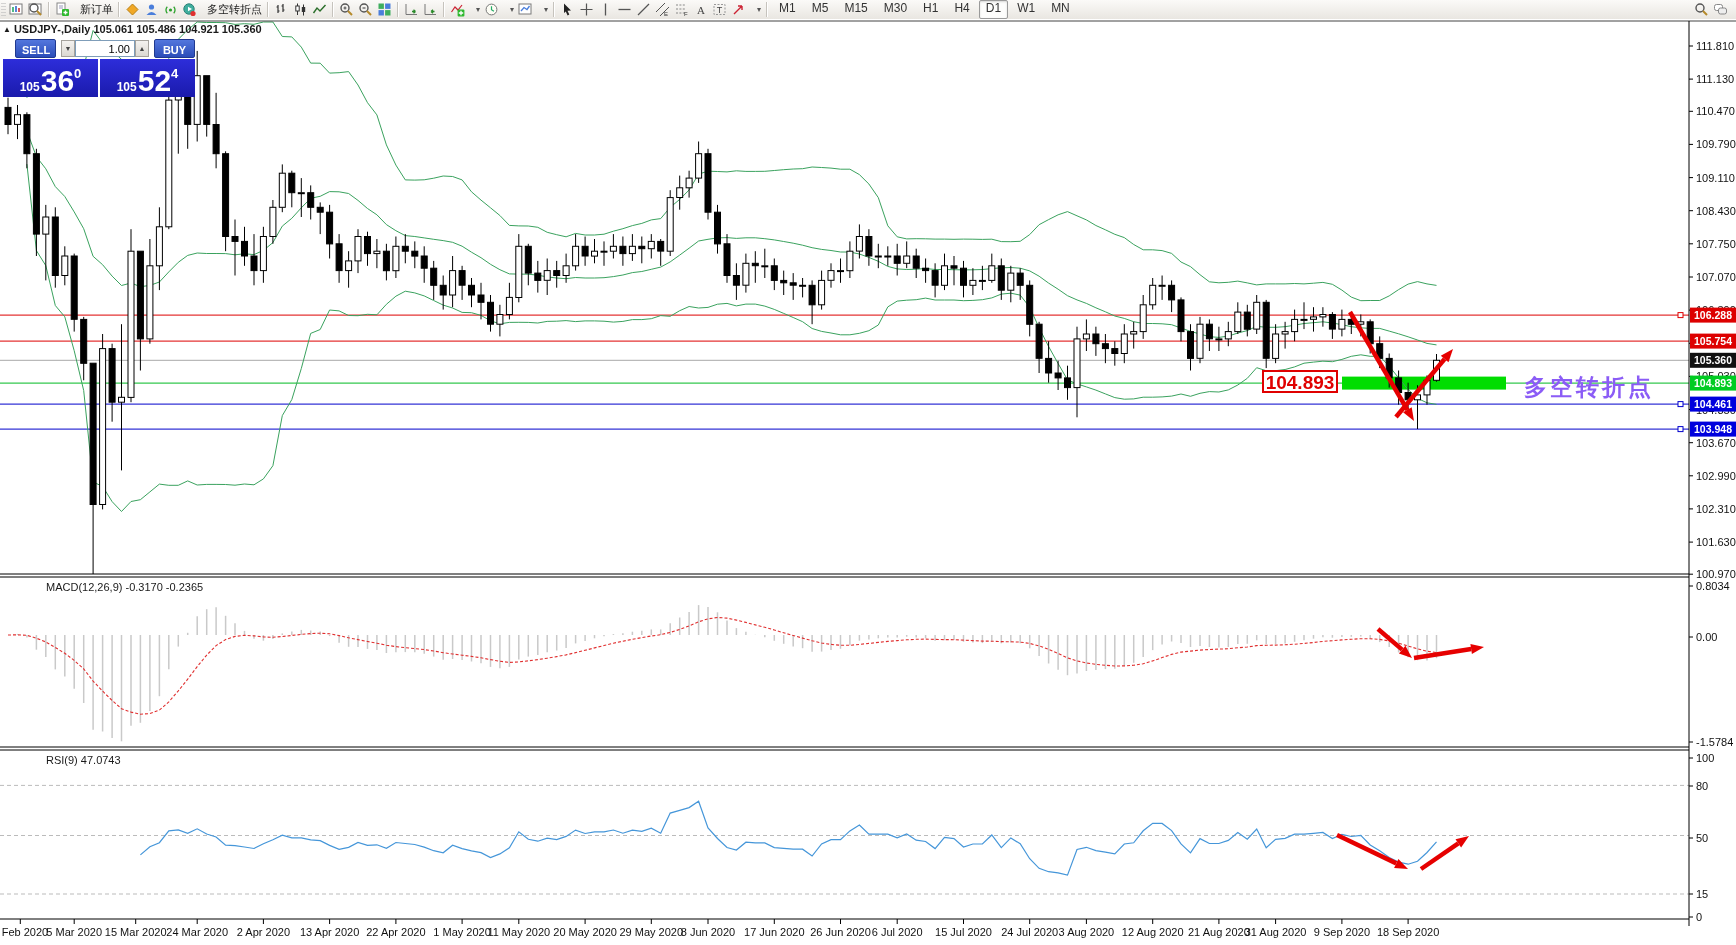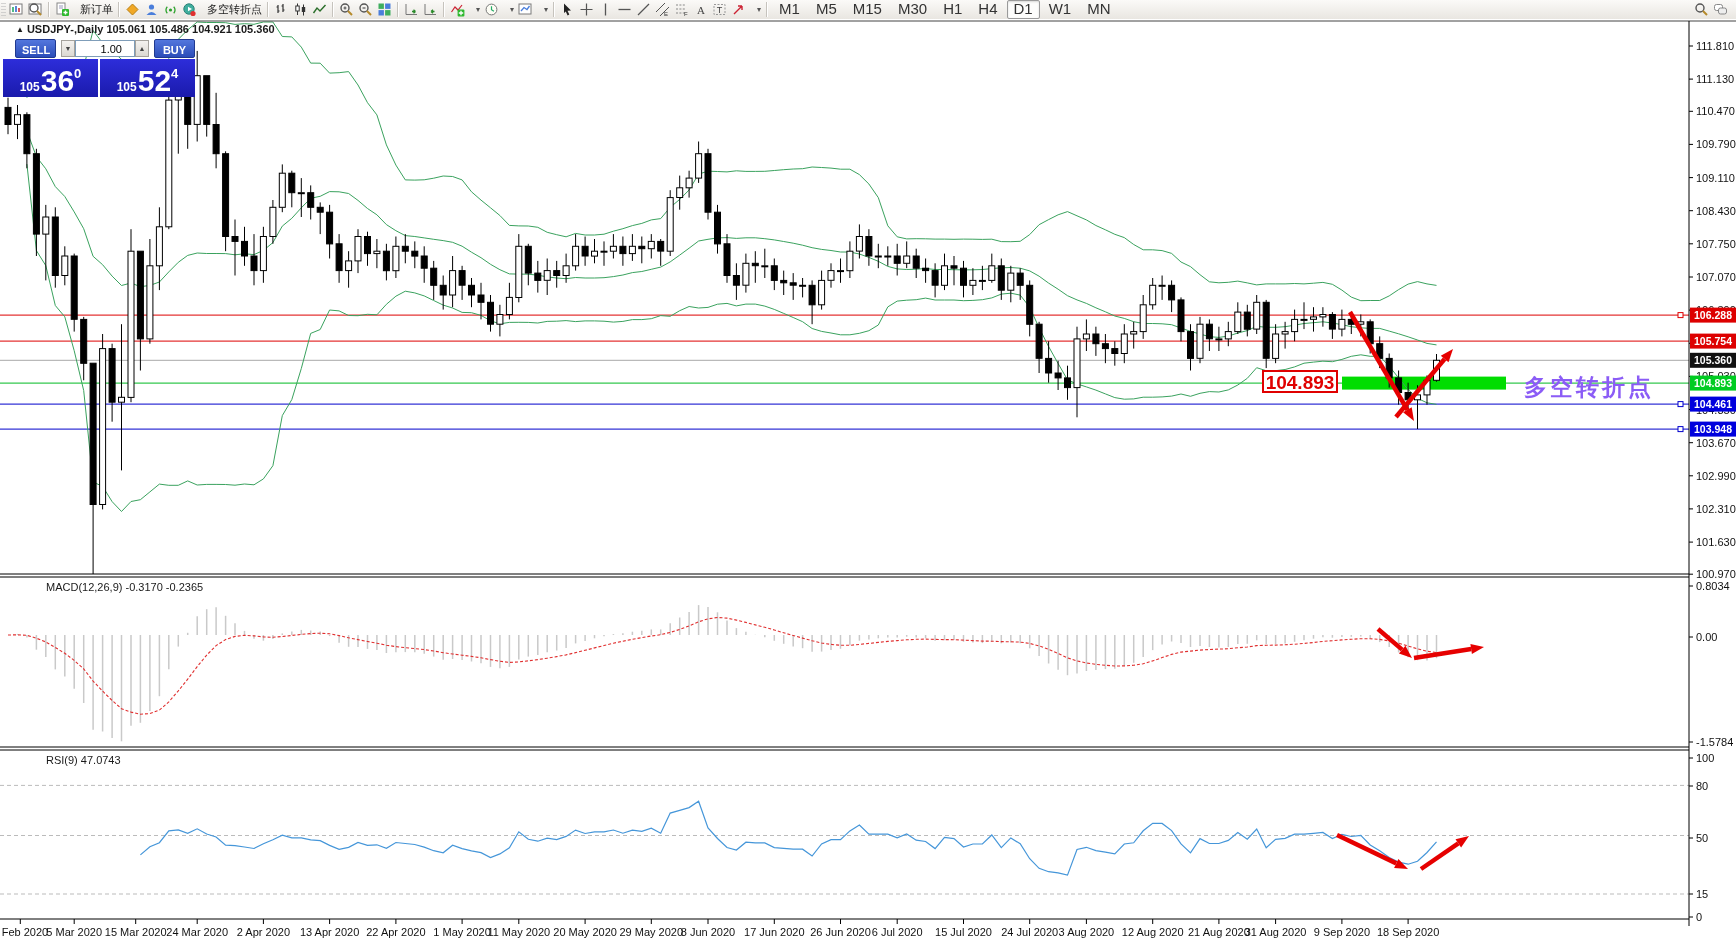--- a/index.html
+++ b/index.html
@@ -6,36 +6,36 @@
   #app{position:relative;width:1736px;height:945px;font-family:"Liberation Sans",sans-serif;overflow:hidden;background:#fff;}
   
   #toolbar{position:absolute;left:0;top:0;width:1736px;height:19px;display:flex;align-items:center;
     background:linear-gradient(#fbfaf8,#e9e6e1);border-bottom:1px solid #b3b0ab;font-size:11px;color:#333;}
   .tb-sep{width:1px;height:15px;background:#c6c3bd;border-right:1px solid #fff;margin:0 3px;}
   .tb-handle{width:5px;height:14px;margin:0 1px;background:repeating-linear-gradient(#bbb 0 1px,transparent 1px 3px);opacity:.6;}
   .tb-btn{display:flex;align-items:center;gap:10px;padding:1px 2px;border-radius:2px;height:16px;}
   .tb-btn svg{display:block;}
   .tb-label{font-size:11px;color:#222;white-space:nowrap;}
   .tb-dd{font-size:8px;color:#555;margin-left:1px;}
-  .tf-btn{padding:1px 6px;height:15px;line-height:13px;font-size:15px;color:#333;border:1px solid transparent;border-radius:2px;margin:0 1px;}
+  .tf-btn{padding:1px 6px;height:15px;line-height:13px;font-size:12px;color:#333;border:1px solid transparent;border-radius:2px;margin:0 1px;}
   .tf-btn.active{background:#fdfdfc;border:1px solid #9a9a9a;box-shadow:inset 0 1px 2px rgba(0,0,0,.15);}
   #tb-right{margin-left:auto;display:flex;align-items:center;padding-right:6px;}
   
   #chart{position:absolute;left:0;top:19px;width:1736px;height:926px;background:#fff;}
   #chart-svg{position:absolute;left:0;top:0;}
-  #symbol-line{position:absolute;left:16px;top:4px;font-size:11px;font-weight:600;color:#1a1a1a;white-space:nowrap;}
+  #symbol-line{position:absolute;left:3px;top:4px;font-size:11px;font-weight:600;color:#1a1a1a;white-space:nowrap;}
   #symbol-line .tri{font-size:8px;vertical-align:1px;margin-right:3px;}
   
   #trade{position:absolute;left:3px;top:20px;width:192px;}
   #trade-row1{display:flex;align-items:center;height:19px;justify-content:flex-end;}
   .trade-btn{width:41px;height:19px;line-height:18px;text-align:center;color:#fff;font-size:11px;font-weight:bold;
     background:linear-gradient(#5377dd,#2b4cb9);border:1px solid #20398f;border-radius:2px;box-sizing:border-box;}
   .spin-btn{width:14px;height:17px;background:linear-gradient(#f4f2ef,#dcd9d3);border:1px solid #a5a29c;box-sizing:border-box;
     font-size:7px;color:#444;text-align:center;line-height:15px;}
-  #vol-input{width:60px;height:17px;border:1px solid #7f9db9;box-sizing:border-box;font-size:11px;text-align:right;padding-right:12px;font-family:"Liberation Sans",sans-serif;}
+  #vol-input{width:60px;height:17px;border:1px solid #7f9db9;box-sizing:border-box;font-size:11px;text-align:right;padding-right:4px;font-family:"Liberation Sans",sans-serif;}
   #trade-row2{display:flex;gap:2px;margin-top:1px;}
   .price-panel{flex:1;height:38px;background:linear-gradient(#2d2dda,#1a1aac);color:#fff;display:flex;align-items:flex-end;justify-content:center;padding-bottom:3px;box-sizing:border-box;}
   .pp-small{font-size:12px;font-weight:bold;margin-right:1px;line-height:14px;}
   .pp-big{font-size:30px;font-weight:bold;line-height:26px;margin-top:12px;}
   .pp-sup{font-size:13px;font-weight:bold;line-height:26px;align-self:flex-start;margin-top:2px;}
   .pane-label{position:absolute;left:4px;font-size:11px;color:#1a1a1a;white-space:nowrap;padding-left:42px;}
   #macd-label{top:562px;}
   #rsi-label{top:735px;}
   
   #price-box{position:absolute;left:1262px;top:351px;width:76px;height:23px;border:2px solid #e00000;background:#fff;

